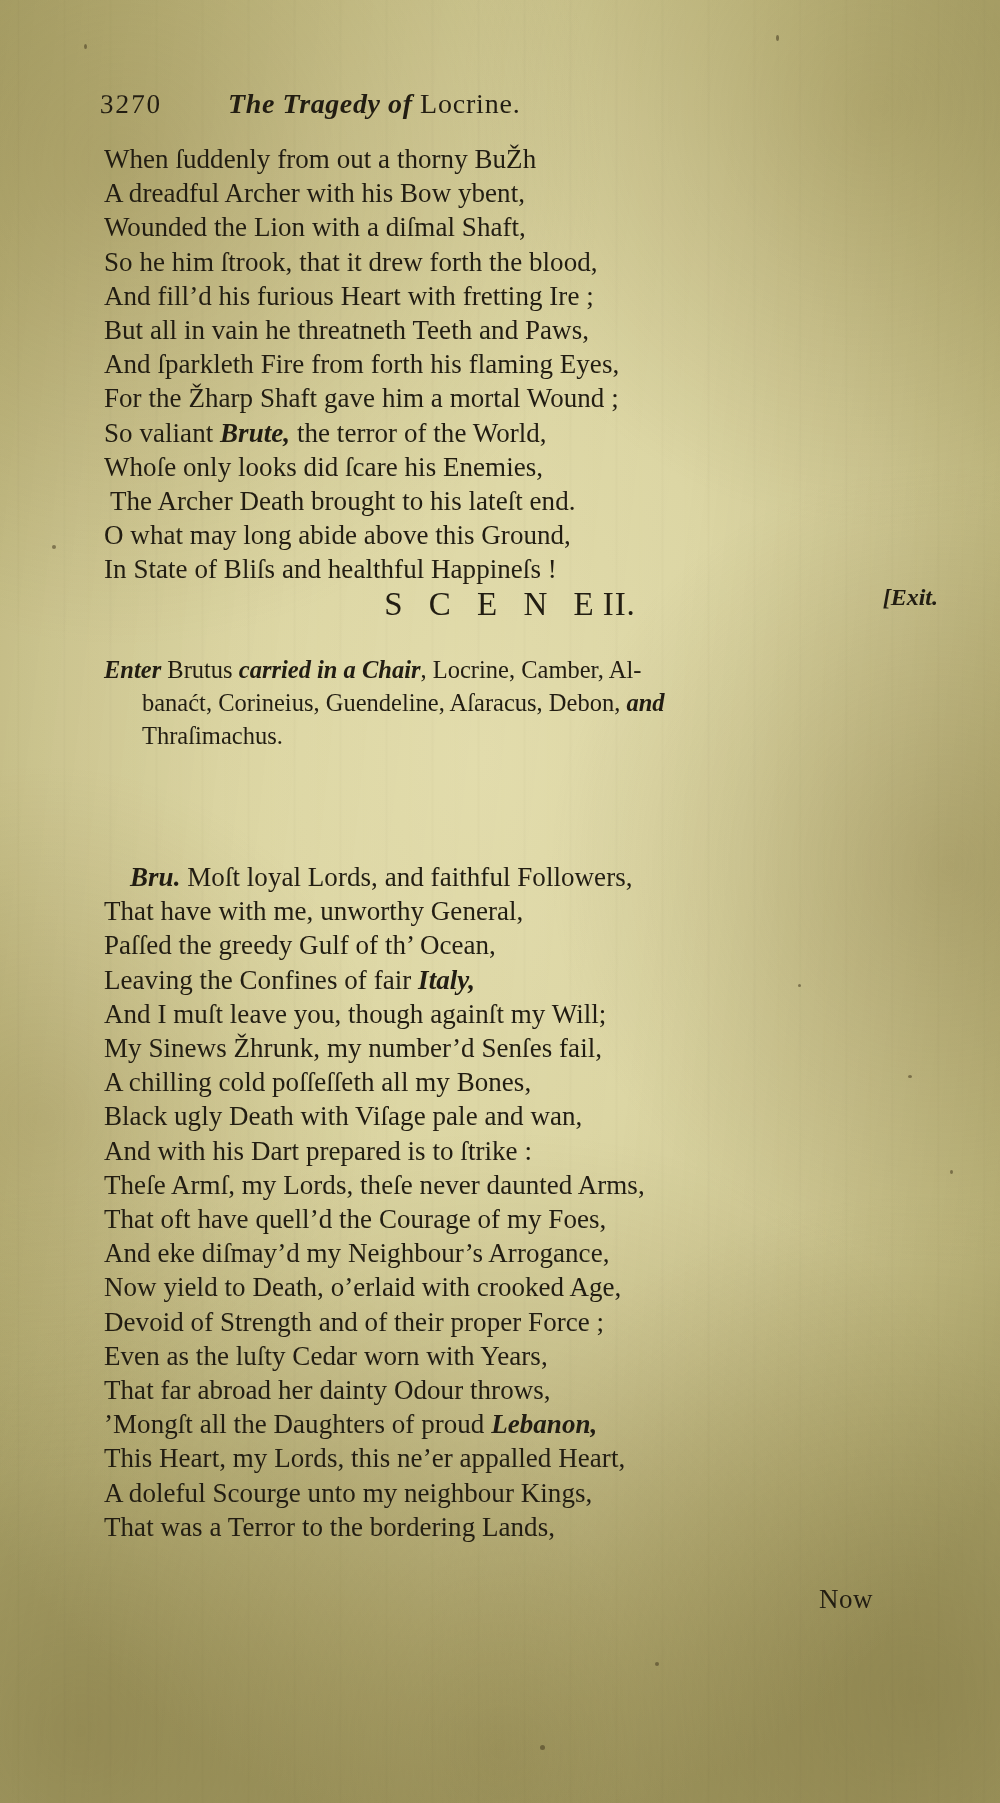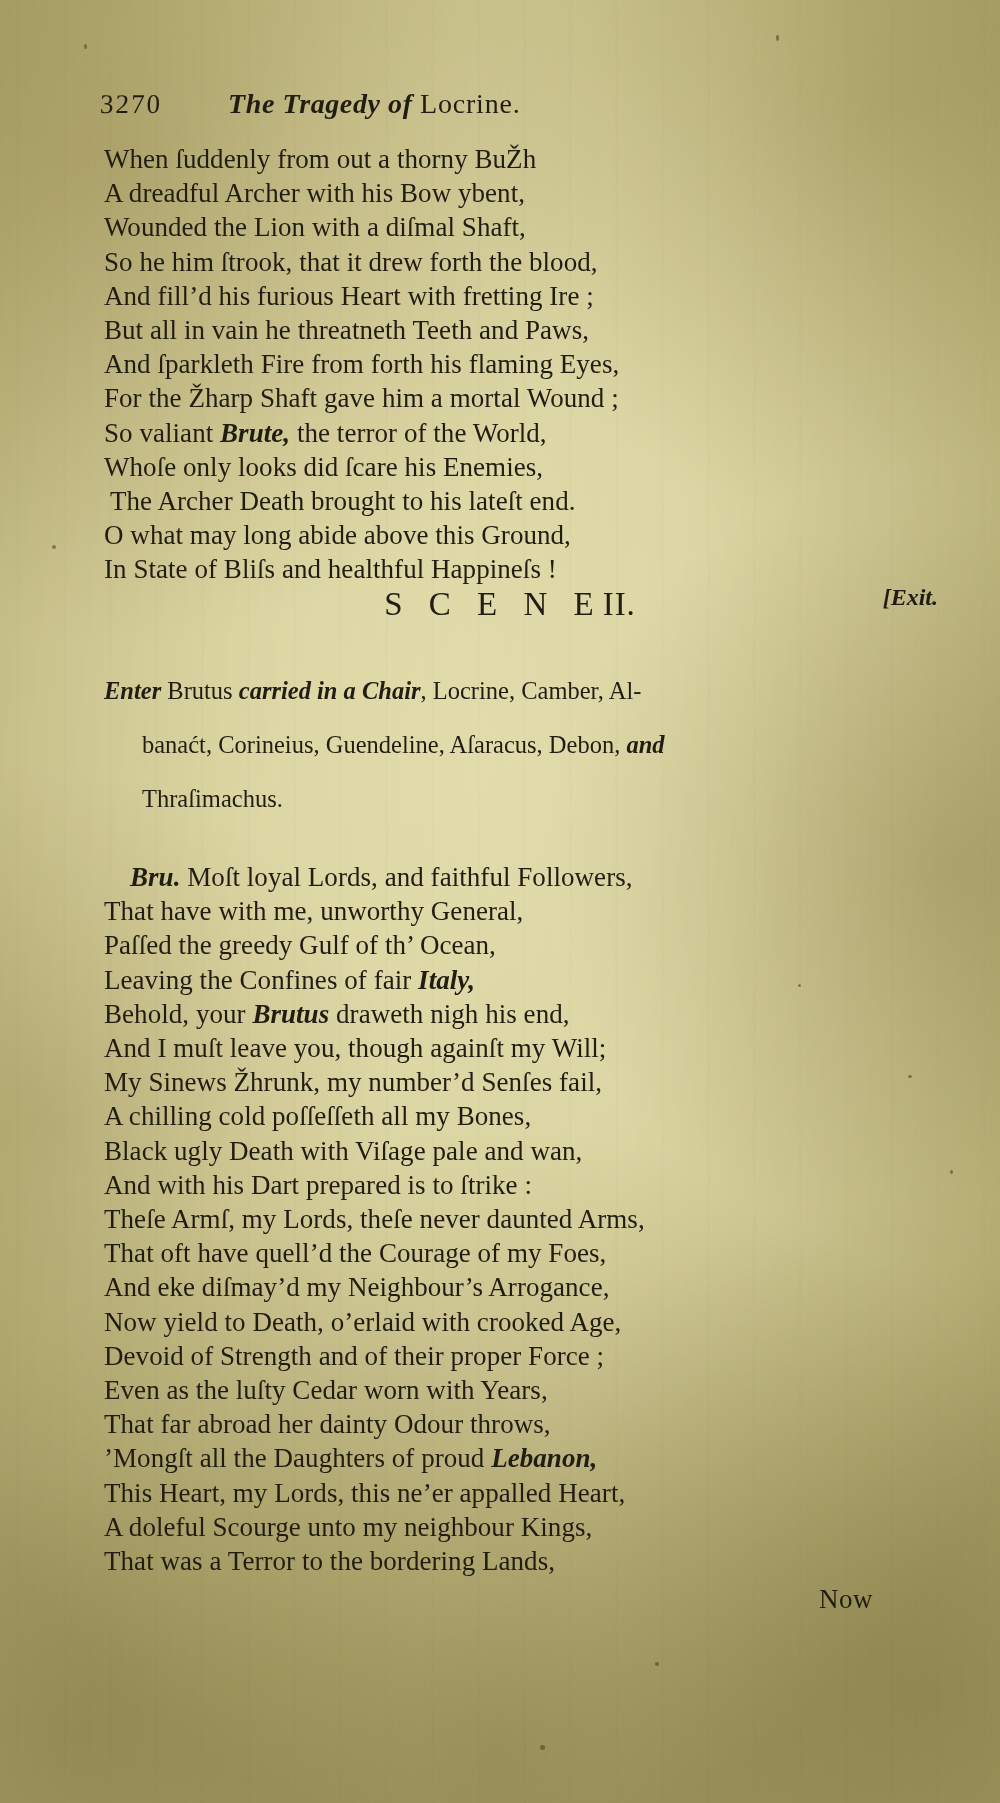--- a/index.html
+++ b/index.html
@@ -133,21 +133,21 @@
   }
 
   
   .stage {
     position: absolute;
     left: 104px;
     width: 800px;
     font-size: 24.5px;
     line-height: 33px;
   }
-  .stage .sline { white-space: nowrap; margin-top: 21px; }
+  .stage .sline { white-space: nowrap; }
   .stage .hang { padding-left: 38px; }
   .stage .ital { font-style: italic; font-weight: 600; }
 
   
   .speech { position: absolute; left: 104px; width: 800px; }
   .speech .vline:first-child { padding-left: 26px; }
   .speaker { font-style: italic; font-weight: 600; }
 
   
   .catchword {
@@ -224,23 +224,20 @@
     </div>
 
     <div class="speech" style="top:860px;">
       <div class="vline">
         <span class="speaker">Bru.</span><span> Moſt loyal Lords, and faithful Followers,</span>
       </div>
       <div class="vline">That have with me, unworthy General,</div>
       <div class="vline">Paſſed the greedy Gulf of th’ Ocean,</div>
       <div class="vline">
         <span>Leaving the Confines of fair </span><span class="ital">Italy,</span>
-      </div>
-      <div class="vline">
-        <span>Behold, your </span><span class="ital">Brutus</span><span> draweth nigh his end,</span>
       </div>
       <div class="vline">And I muſt leave you, though againſt my Will;</div>
       <div class="vline">My Sinews Žhrunk, my number’d Senſes fail,</div>
       <div class="vline">A chilling cold poſſeſſeth all my Bones,</div>
       <div class="vline">Black ugly Death with Viſage pale and wan,</div>
       <div class="vline">And with his Dart prepared is to ſtrike :</div>
       <div class="vline">Theſe Armſ, my Lords, theſe never daunted Arms,</div>
       <div class="vline">That oft have quell’d the Courage of my Foes,</div>
       <div class="vline">And eke diſmay’d my Neighbour’s Arrogance,</div>
       <div class="vline">Now yield to Death, o’erlaid with crooked Age,</div>

